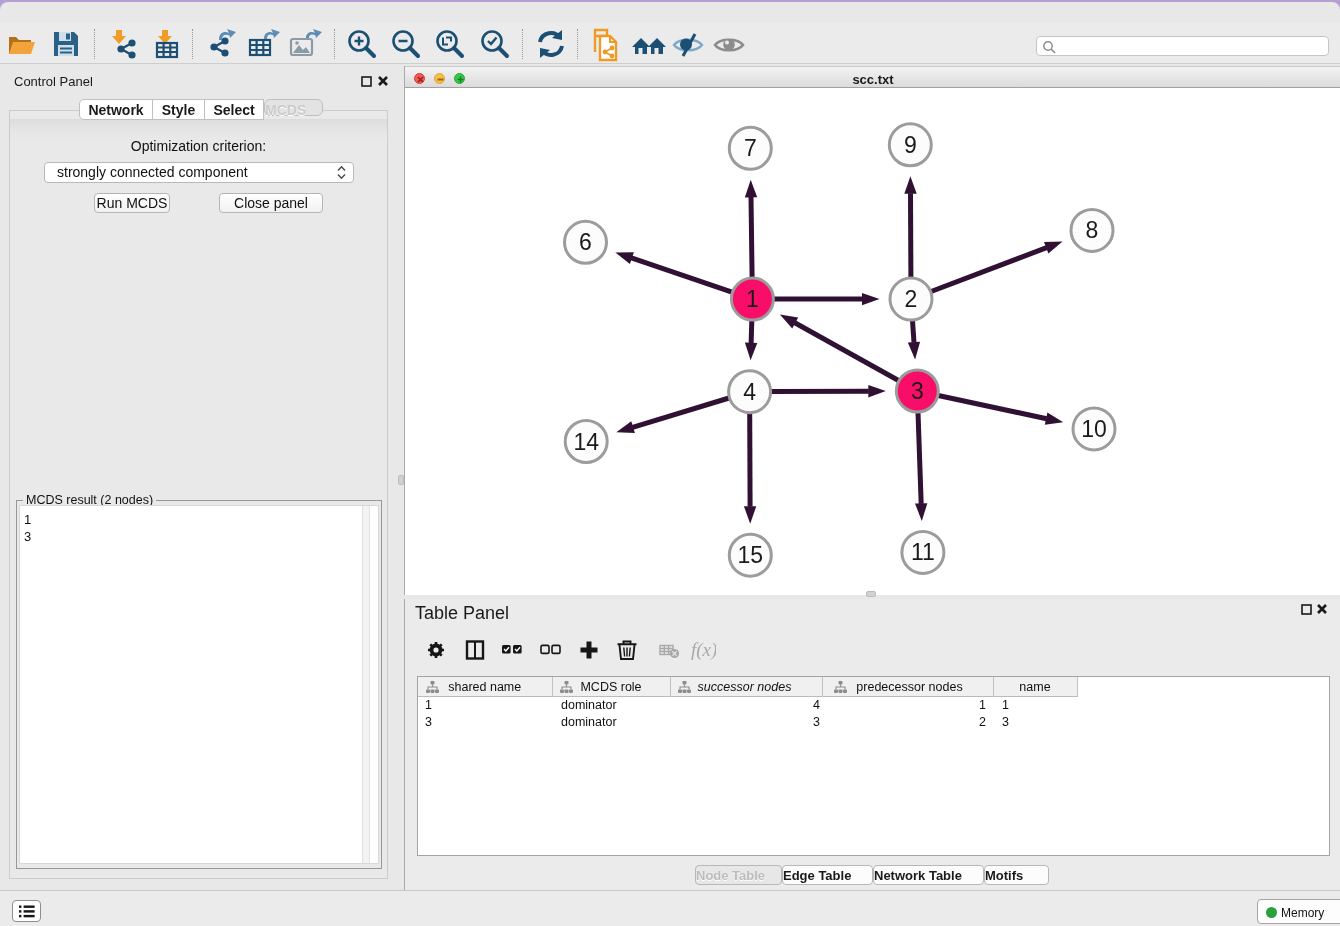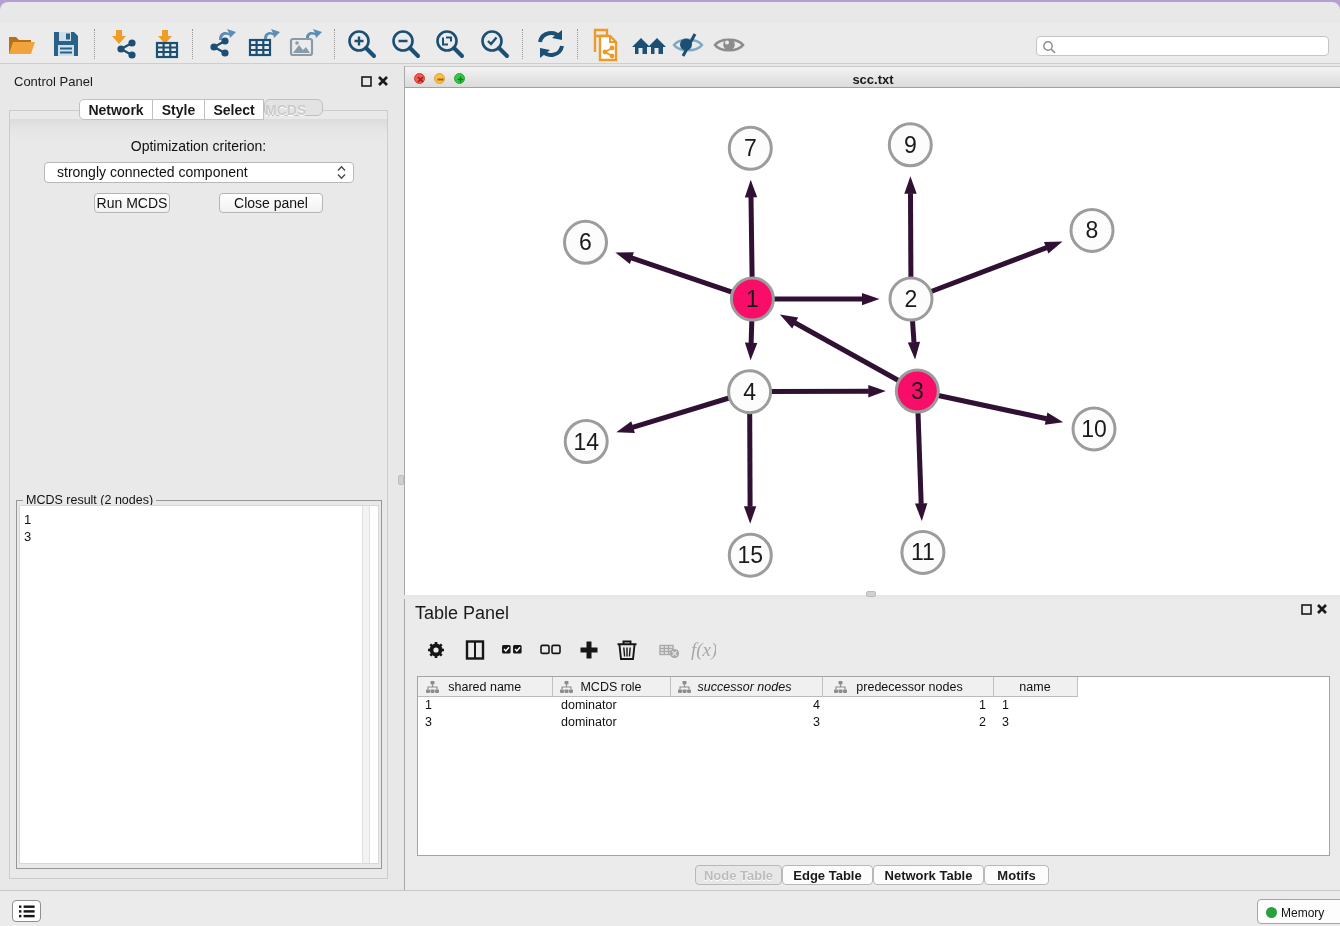--- a/index.html
+++ b/index.html
@@ -61,21 +61,21 @@
   #thead { position:absolute; left:0; top:0; width:660px; height:20px; background:#f1f0f0;
            border-bottom:1px solid #bcbbbb; }
   .th { position:absolute; top:0; height:20px; border-right:1px solid #c2c1c1;
         font-size:12.5px; color:#111; text-align:center; line-height:20px; }
   .hico { position:absolute; top:4px; }
   .trow { position:absolute; left:0; width:100%; height:17px; font-size:12.5px; color:#111; }
   .trow span { position:absolute; top:1px; }
   .rr { text-align:right; }
   .btab { position:absolute; top:266px; height:20px; background:#fdfcfc; border:1px solid #b9b8b8;
           border-radius:4px; font-size:13px; font-weight:bold; color:#1a1a1a;
-          text-align:center; line-height:19px; }
+          text-align:left; line-height:19px; }
   
   #statusbar { position:absolute; left:0; top:888px; width:1340px; height:38px; background:#ecebeb;
                border-top:1px solid #c9c8c8; }
 </style>
 </head>
 <body>
 <div id="win">
   <div id="toolbar">
 
     <svg class="ticon" style="left:6px;" width="32" height="32" viewBox="0 0 32 32">

